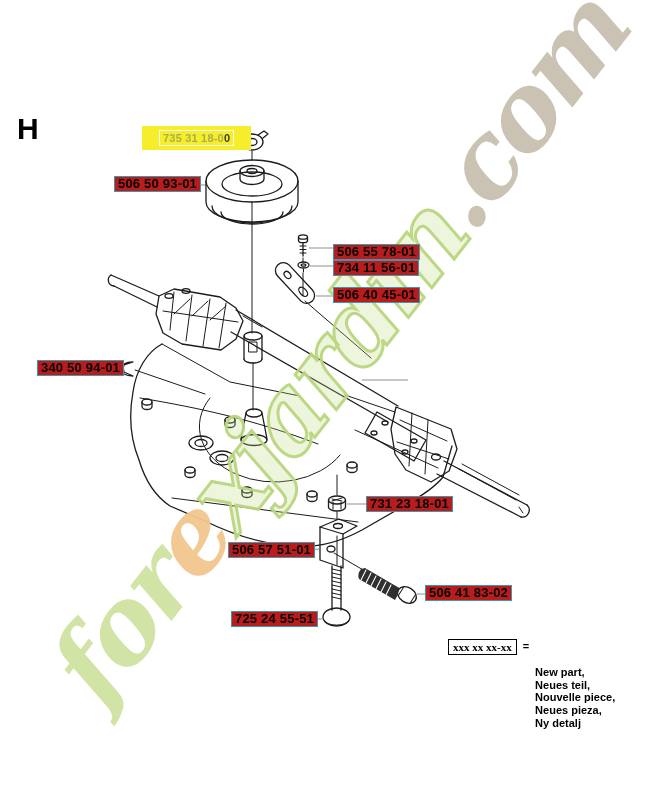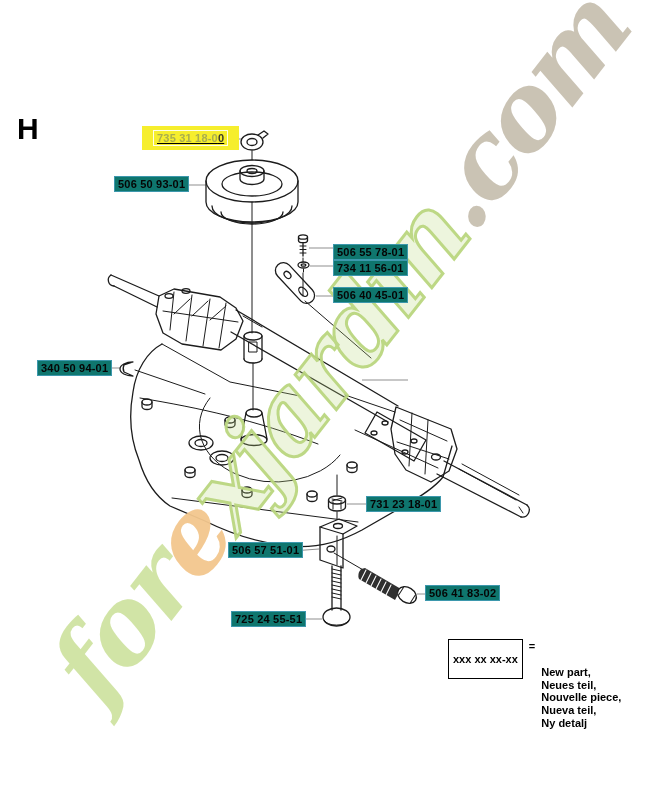--- a/index.html
+++ b/index.html
@@ -21,31 +21,31 @@
     pointer-events:none;opacity:.95;
   }
   .wm-green  {color:#cfe3a2;}
   .wm-orange {color:#f3c78e;}
   .wm-outline{color:rgba(186,214,127,.28);-webkit-text-stroke:3px #bad67f;}
   .wm-tan    {color:#c8c0b1;}
 
   
   .part-label{
     position:absolute;z-index:3;
-    background:#0f766e;border:1px solid #3d98ad;
-    font-weight:bold;font-size:11px;line-height:12px;
+    background:#b91c1c;border:1px solid #3d98ad;
+    font-weight:bold;font-size:13px;line-height:12px;
     padding:1px 3px;color:#050505;white-space:nowrap;letter-spacing:.2px;
   }
   .label-row{position:absolute;z-index:3;display:flex;align-items:center;gap:4px;}
   .label-row .part-label{position:static;}
   .variant-text{font-weight:bold;font-size:11.5px;color:#050505;white-space:nowrap;}
 
   .hl{
     position:absolute;z-index:3;left:142px;top:126px;
-    background:#f6ee2d;padding:4px 11px;text-decoration:underline;
+    background:#f6ee2d;padding:4px 17px;
   }
   .hl .inner{
     border:1px solid rgba(255,255,255,.9);
     font-weight:bold;font-size:11px;line-height:12px;padding:1px 3px;
     color:#a9ae4e;white-space:nowrap;letter-spacing:.2px;
   }
   .hl .inner .dark{color:#3c3c28;}
 
   
   .section-letter{
@@ -53,21 +53,21 @@
     font-size:30px;font-weight:bold;color:#000;line-height:30px;
   }
 
   
   .legend{
     position:absolute;left:448px;top:639px;z-index:3;
     display:flex;align-items:flex-start;gap:6px;
     font-weight:bold;font-size:11px;color:#000;
   }
   .legend-sample{
-    border:1.6px solid #000;padding:12px 4px;line-height:14px;white-space:nowrap;
+    border:1.6px solid #000;padding:0 4px;line-height:14px;white-space:nowrap;font-family:Liberation Serif, serif;
   }
   .legend-eq{line-height:15px;}
   .legend-lines{display:flex;flex-direction:column;margin-top:27px;}
   .legend-lines div{line-height:12.7px;white-space:nowrap;}
 </style>
 </head>
 <body>
 
 <div class="stage">
 
@@ -305,18 +305,18 @@
     <span>725 24 55-51</span>
   </div>
 
   <div class="legend">
     <div class="legend-sample">xxx xx xx-xx</div>
     <div class="legend-eq">=</div>
     <div class="legend-lines">
       <div>New part,</div>
       <div>Neues teil,</div>
       <div>Nouvelle piece,</div>
-      <div>Nueva teil,</div>
+      <div>Neues pieza,</div>
       <div>Ny detalj</div>
     </div>
   </div>
 
 </div>
 
 </body></html>

